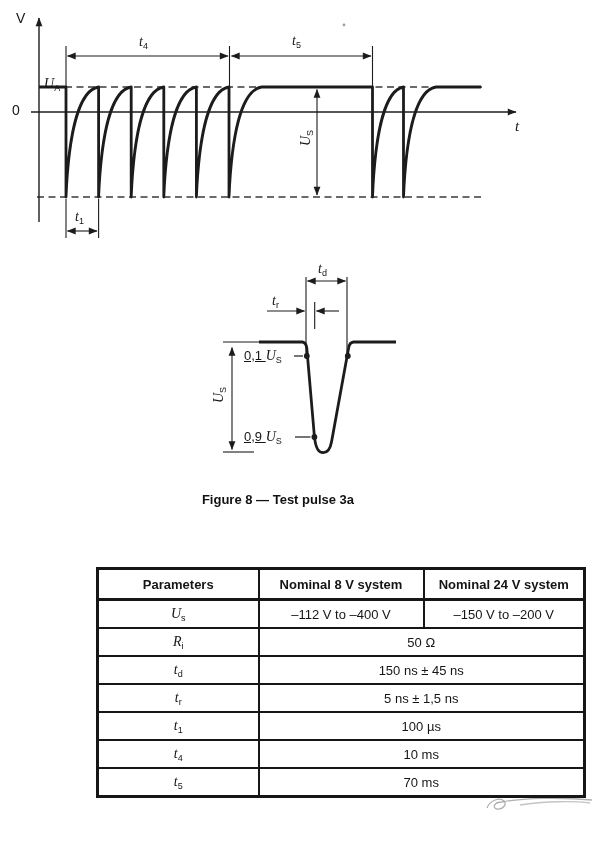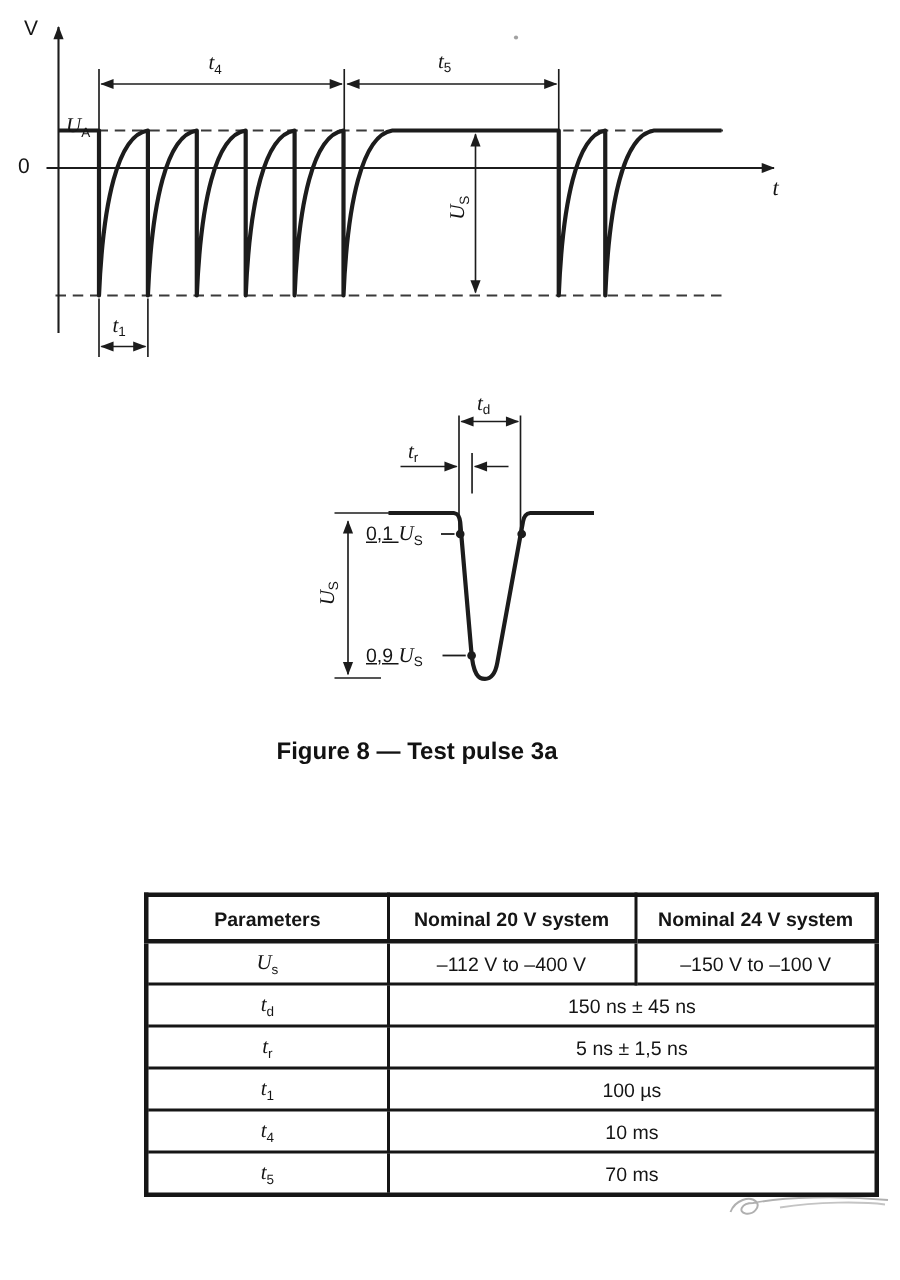--- a/index.html
+++ b/index.html
@@ -16,33 +16,33 @@
   .sym {
     font-family:"Liberation Serif", serif; font-style:italic; font-size:14px;
   }
   .lbl sub, td sub {
     font-family:"Liberation Sans", sans-serif; font-style:normal;
     font-size:9px; line-height:0; vertical-align:-3px;
   }
   .pre { white-space:pre;text-decoration:underline; }
   .rot { transform:rotate(-90deg); transform-origin:center center; text-align:center; }
   .caption {
-    position:absolute; font-weight:bold; font-size:16px; color:#121212;
+    position:absolute; font-weight:bold; font-size:13px; color:#121212;
     text-align:center; line-height:1.1;
   }
   table.params {
     position:absolute; left:96px; top:567px; width:487px;
     border-collapse:collapse; table-layout:fixed; background:#fff;
     font-size:13px; color:#151515;
   }
   table.params th, table.params td {
     border:2px solid #161616; text-align:center; vertical-align:middle;
     padding:0; overflow:hidden;
   }
-  table.params { border:3px solid #161616;margin-top:28px; }
+  table.params { border:3px solid #161616; }
   table.params th { height:28px; font-size:13px; font-weight:bold; border-bottom:3px solid #161616; }
   table.params td { height:26px; }
   td .sym { font-size:14px; }
 </style>
 </head>
 <body>
 
 <div class="page">
 
   <svg class="geom" width="600" height="853" viewBox="0 0 600 853">
@@ -152,27 +152,31 @@
 
   <table class="params">
     <colgroup>
         <col style="width:161px">
         <col style="width:165px">
         <col style="width:161px">
       </colgroup>
     <tbody>
         <tr>
       <th>Parameters</th>
-      <th>Nominal 20 V system</th>
+      <th>Nominal 8 V system</th>
       <th>Nominal 24 V system</th>
     </tr>
     <tr>
       <td><span class="sym">U</span><sub>s</sub></td>
       <td>–112 V to –400 V</td>
-      <td>–150 V to –100 V</td>
+      <td>–150 V to –200 V</td>
+    </tr>
+    <tr>
+      <td><span class="sym">R</span><sub>i</sub></td>
+      <td colspan="2">50 Ω</td>
     </tr>
     <tr>
       <td><span class="sym">t</span><sub>d</sub></td>
       <td colspan="2">150 ns ± 45 ns</td>
     </tr>
     <tr>
       <td><span class="sym">t</span><sub>r</sub></td>
       <td colspan="2">5 ns ± 1,5 ns</td>
     </tr>
     <tr>

